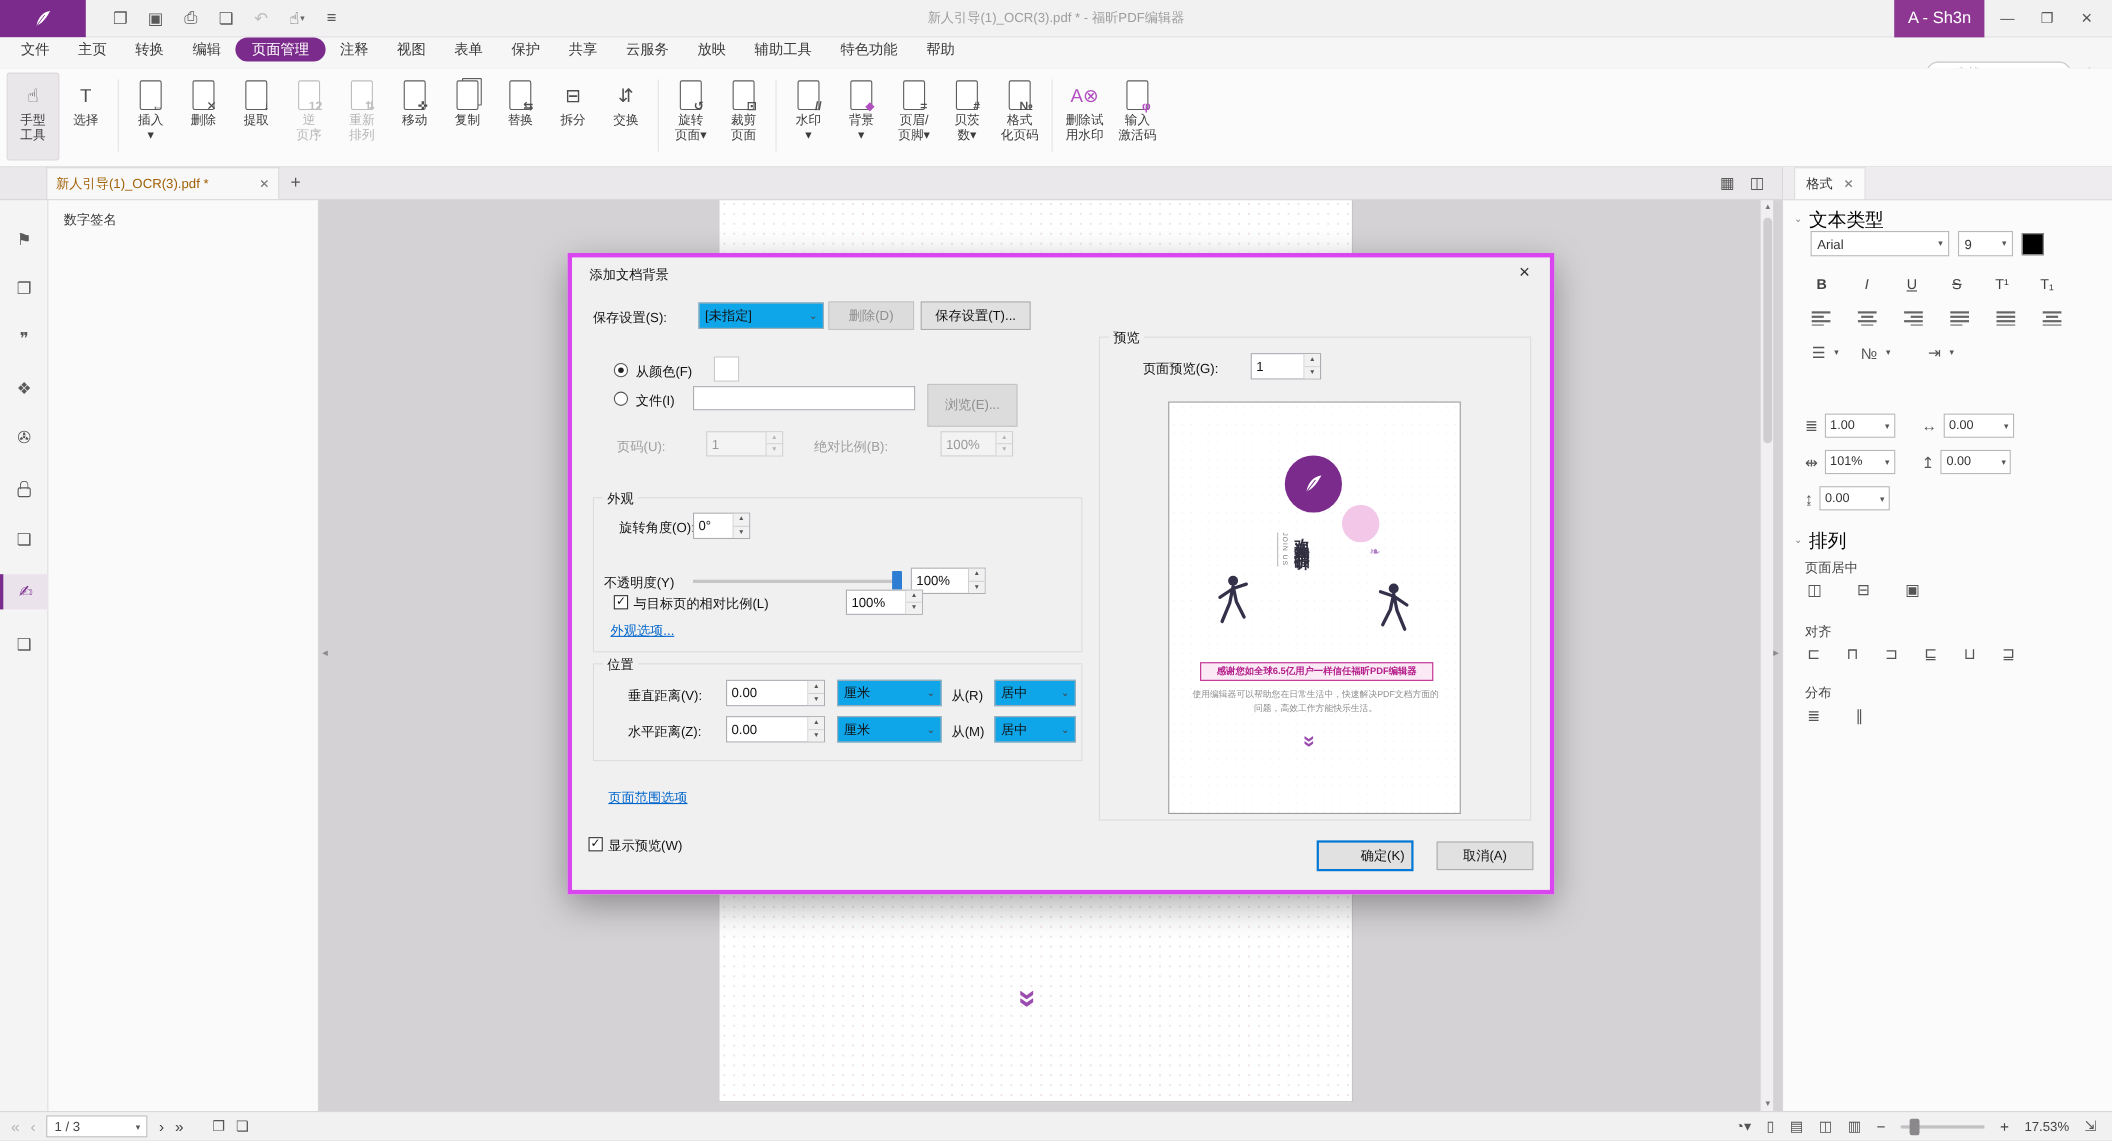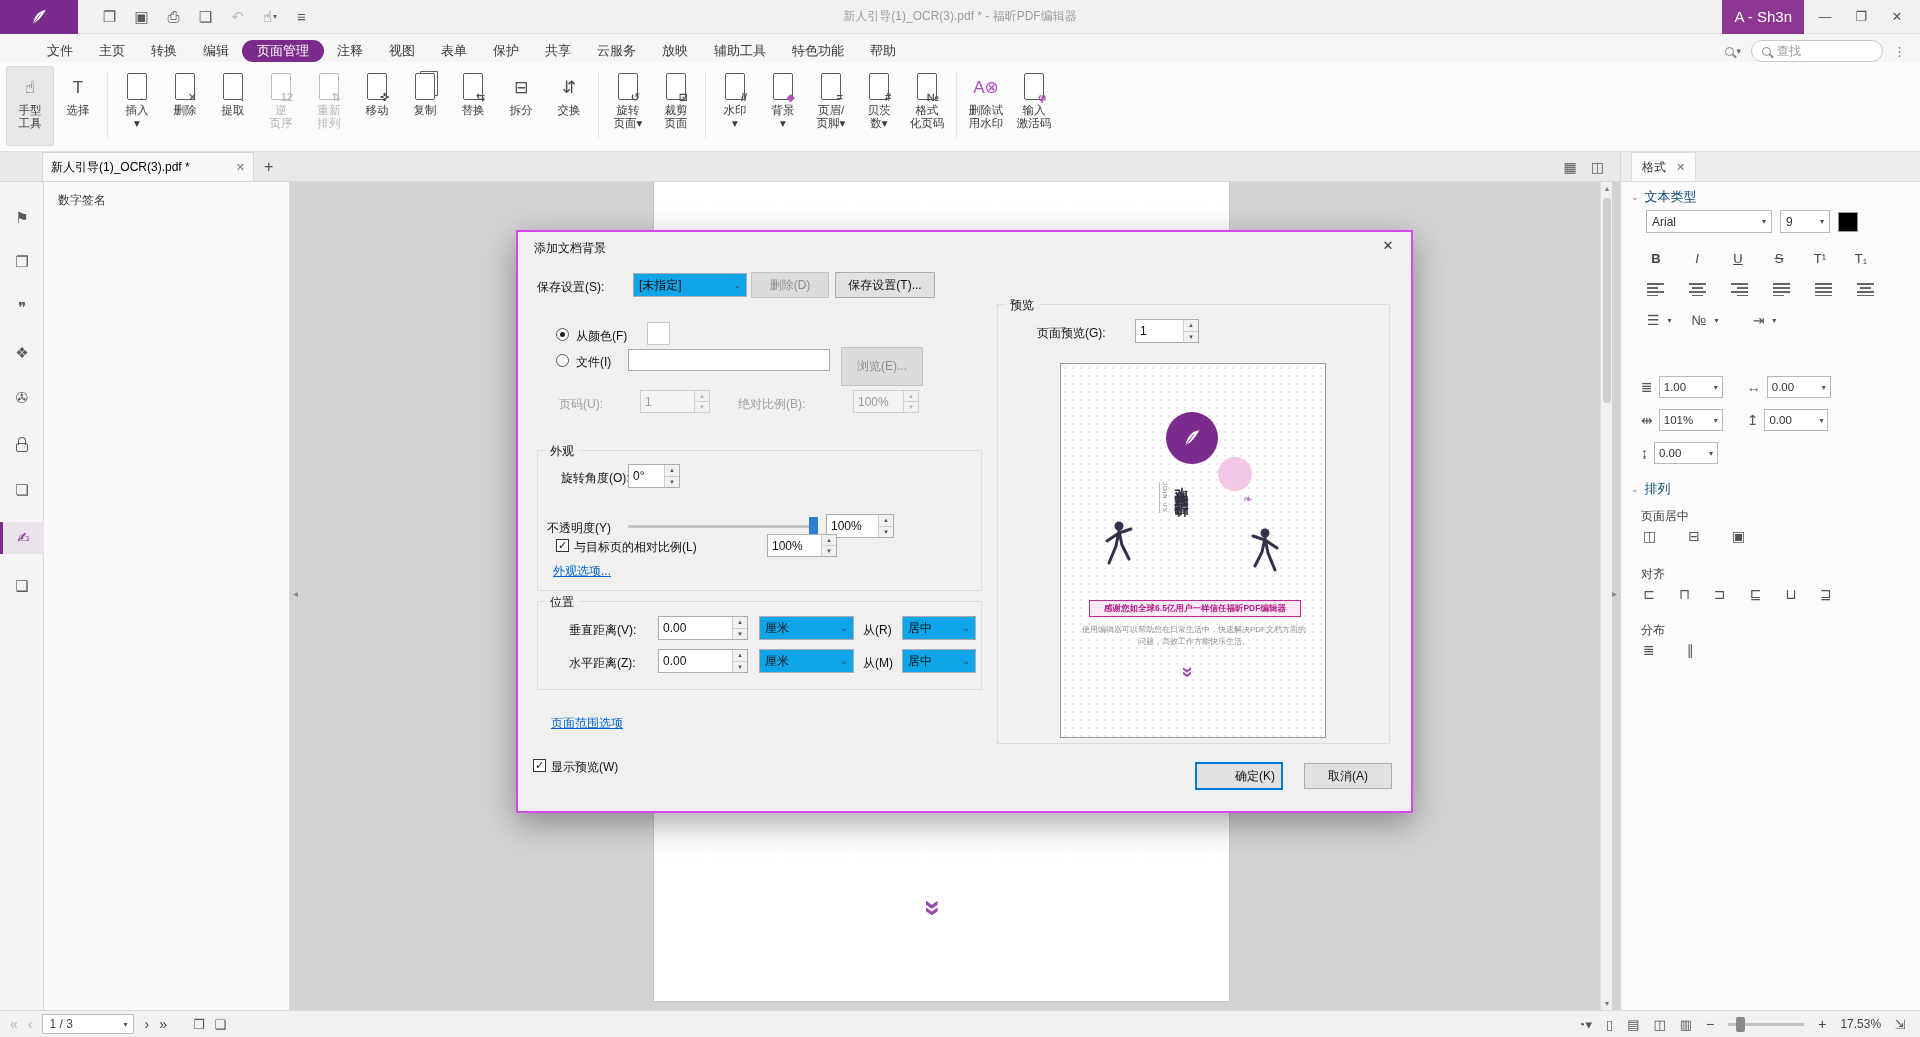--- a/index.html
+++ b/index.html
@@ -13,21 +13,21 @@
   #qat { display:flex; align-items:center; gap:4px; margin-left:18px; }
   .qbtn { min-width:28px; height:26px; display:flex; align-items:center; justify-content:center; font-size:15px; color:#5a5a5a; border-radius:3px; }
   .qbtn .car { font-size:8px; margin-left:1px; color:#666; }
   .qbtn.disabled { color:#bdbdbd; }
   #win-title { position:absolute; left:0; right:0; text-align:center; font-size:12px; color:#9f9d9f; pointer-events:none; }
   #tb-right { margin-left:auto; display:flex; align-items:center; gap:6px; padding-right:8px; }
   #user-badge { background:#8d3793; color:#fff; font-size:15px; padding:20px 12px; border-radius:11px; }
   .winctl { width:30px; height:26px; display:flex; align-items:center; justify-content:center; font-size:13px; color:#555; }
 
   
-  #menubar { position:absolute; left:0; top:34px; width:100%; height:28px; background:#f7f6f7; display:flex; align-items:flex-end; padding-left:34px; }
+  #menubar { position:absolute; left:0; top:34px; width:100%; height:28px; background:#f7f6f7; display:flex; align-items:flex-start; padding-left:6px;flex-direction:column; }
   .mitem { padding:0 13px; font-size:13px; color:#3a3a3a; height:22px; line-height:22px; cursor:default; }
   .mitem.active { background:#7b2b8c; color:#fff; border-radius:12px; padding:0 15px; }
   #menu-right { margin-left:auto; display:flex; align-items:center; gap:10px; padding-right:14px; }
   .mag { width:9px; height:9px; border:1.5px solid #8a8a8a; border-radius:50%; position:relative; display:inline-block; }
   .mag::after { content:""; position:absolute; width:5px; height:1.5px; background:#8a8a8a; transform:rotate(45deg); right:-4px; bottom:-2px; }
   #adv-search { display:flex; align-items:center; gap:2px; font-size:9px; color:#666; }
   #search-box { width:132px; height:22px; border:1px solid #c8c6c8; border-radius:11px; background:#fff; display:flex; align-items:center; gap:6px; padding:0 10px; }
   #search-box span { font-size:12px; color:#9a9a9a; }
   #menu-dots { font-size:13px; color:#777; }
 
@@ -45,21 +45,21 @@
   .tbtn.disabled { color:#b5b5b5; }
   .tbtn.disabled .pg { border-color:#bdbdbd; }
   .tbtn.disabled .gl { color:#bdbdbd; }
   .tbtn .l1, .tbtn .l2 { font-size:11.5px; line-height:14px; color:#3c3c3c; margin-top:1px; }
   .tbtn .l2 { margin-top:-1px; }
   .tbtn.disabled .l1, .tbtn.disabled .l2 { color:#b5b5b5; }
 
   
   #tabbar { position:absolute; left:0; top:152px; width:1620px; height:30px; background:#eae8ea; border-bottom:1px solid #d8d6d8; display:flex; align-items:flex-end; }
   #doc-tab { margin-left:42px; width:212px; height:29px; background:#f9f8f9; border:1px solid #d8d6d8; border-bottom:none; display:flex; align-items:center; padding:0 8px; gap:8px; }
-  #doc-tab .tlabel { font-size:12px; color:#000000; white-space:nowrap; overflow:hidden; }
+  #doc-tab .tlabel { font-size:12px; color:#a16207; white-space:nowrap; overflow:hidden; }
   #doc-tab .tclose { font-size:11px; color:#777; margin-left:auto; }
   #new-tab { font-size:16px; color:#555; margin-left:10px; margin-bottom:5px; }
   #tabbar-right { margin-left:auto; display:flex; gap:14px; padding:0 16px 6px 0; font-size:14px; color:#5a5a5a; }
 
   
   #lstrip { position:absolute; left:0; top:182px; bottom:27px; width:44px; background:#f5f4f5; border-right:1px solid #ddd; }
   .sit { position:absolute; left:0; width:44px; height:32px; display:flex; align-items:center; justify-content:center; font-size:15px; color:#5a5a5a; }
   .sit.active { background:#eae3ec; border-left:3px solid #7b2b8c; color:#7b2b8c; }
   .lockbody { width:12px; height:9px; border:1.6px solid #5a5a5a; border-radius:2px; position:relative; margin-top:6px; display:block; }
   .lockbody::before { content:""; position:absolute; left:1px; top:-7px; width:6px; height:7px; border:1.6px solid #5a5a5a; border-bottom:none; border-radius:4px 4px 0 0; }
@@ -78,21 +78,21 @@
   #vscroll { position:absolute; left:1600px; top:182px; bottom:27px; width:12px; background:#f1eff1; border-left:1px solid #dedcde; }
   #vscroll .arr { position:absolute; left:0; width:12px; height:13px; font-size:7px; color:#777; display:flex; align-items:center; justify-content:center; }
   #vscroll .thumb { position:absolute; left:2px; top:16px; width:8px; height:205px; background:#cfcdcf; border-radius:4px; }
 
   
   #rpanel { position:absolute; left:1620px; top:152px; width:300px; bottom:27px; background:#fcfbfc; border-left:1px solid #d9d7d9; }
   #rpanel-head { height:30px; background:#eeecee; border-bottom:1px solid #ddd; display:flex; align-items:flex-end; }
   #fmt-tab { margin-left:10px; height:29px; background:#fcfbfc; border:1px solid #ddd; border-bottom:none; display:flex; align-items:center; gap:10px; padding:0 10px; font-size:12px; color:#333; }
   #fmt-tab .tclose { font-size:11px; color:#777; }
   .rp-row { position:absolute; display:flex; align-items:center; }
-  .rp-h { font-size:13px; color:#0c4a6e; }
+  .rp-h { font-size:17px; color:#000000; }
   .rp-chev { font-size:9px; color:#888; margin-right:6px; }
   .rdd { border:1px solid #b9b7b9; background:#fff; height:23px; display:flex; align-items:center; padding:0 5px; font-size:12px; color:#333; }
   .rdd .car { margin-left:auto; font-size:8px; color:#555; padding-left:4px; }
   .swatch { width:20px; height:20px; background:#000; border:1px solid #999; }
   .stybtn { width:26px; height:24px; display:flex; align-items:center; justify-content:center; font-size:13px; color:#444; border-radius:2px; }
   .ali { width:17px; height:14px; display:inline-block;
          background-image:linear-gradient(#666,#666),linear-gradient(#666,#666),linear-gradient(#666,#666),linear-gradient(#666,#666);
          background-repeat:no-repeat; background-size:17px 2px,11px 2px,17px 2px,11px 2px; }
   .al-l { background-position:0 1px,0 5px,0 9px,0 13px; }
   .al-c { background-position:0 1px,3px 5px,0 9px,3px 13px; }
@@ -111,21 +111,21 @@
   .sbnav { font-size:14px; color:#444; }
   .sbnav.disabled { color:#b5b5b5; }
   #pagebox { width:92px; height:20px; border:1px solid #bbb; background:#fff; display:flex; align-items:center; padding:0 6px; gap:6px; font-size:12px; }
   #pagebox .car { margin-left:auto; font-size:8px; color:#555; }
   .sbicon { font-size:13px; color:#555; }
   #sb-right { margin-left:auto; display:flex; align-items:center; gap:14px; padding-right:14px; }
   #zoom-track { width:76px; height:3px; background:#c3c1c3; position:relative; }
   #zoom-handle { position:absolute; left:8px; top:-6px; width:9px; height:15px; background:#8a888a; border-radius:2px; }
 
   
-  #dialog { position:absolute; left:516px; top:230px; width:897px; height:583px; background:#f0f0f0; border:2px solid #d946ef; box-shadow:0 10px 30px rgba(0,0,0,0.35); font-size:12px; color:#111; z-index:10; }
+  #dialog { position:absolute; left:516px; top:230px; width:897px; height:583px; background:#f0f0f0; border:4px solid #d946ef; box-shadow:0 10px 30px rgba(0,0,0,0.35); font-size:12px; color:#111; z-index:10; }
   #dlg-title { position:absolute; left:16px; top:8px; font-size:12px; color:#111; }
   #dlg-close { position:absolute; right:12px; top:6px; font-size:13px; color:#333; width:22px; height:20px; text-align:center; }
   .grp { position:absolute; border:1px solid #dcdcdc; }
   .leg { position:absolute; top:-8px; left:8px; background:#f0f0f0; padding:0 4px; font-size:12px; color:#111; }
   .dlbl { position:absolute; font-size:12px; color:#111; white-space:nowrap; }
   .dlbl.dis { color:#9e9e9e; }
   .win { position:absolute; border:1px solid #abadb3; background:#fff; font-size:12px; color:#111; padding:0 4px; font-family:"Liberation Sans","DejaVu Sans",sans-serif; }
   .spn { position:absolute; border:1px solid #abadb3; background:#fff; }
   .spn input { position:absolute; left:0; top:0; bottom:0; right:16px; width:calc(100% - 16px); border:none; outline:none; font-size:12px; padding:0 4px; background:transparent; color:#111; font-family:"Liberation Sans","DejaVu Sans",sans-serif; }
   .spn .ud { position:absolute; right:0; top:0; bottom:0; width:15px; border-left:1px solid #cfcfcf; display:flex; flex-direction:column; }

